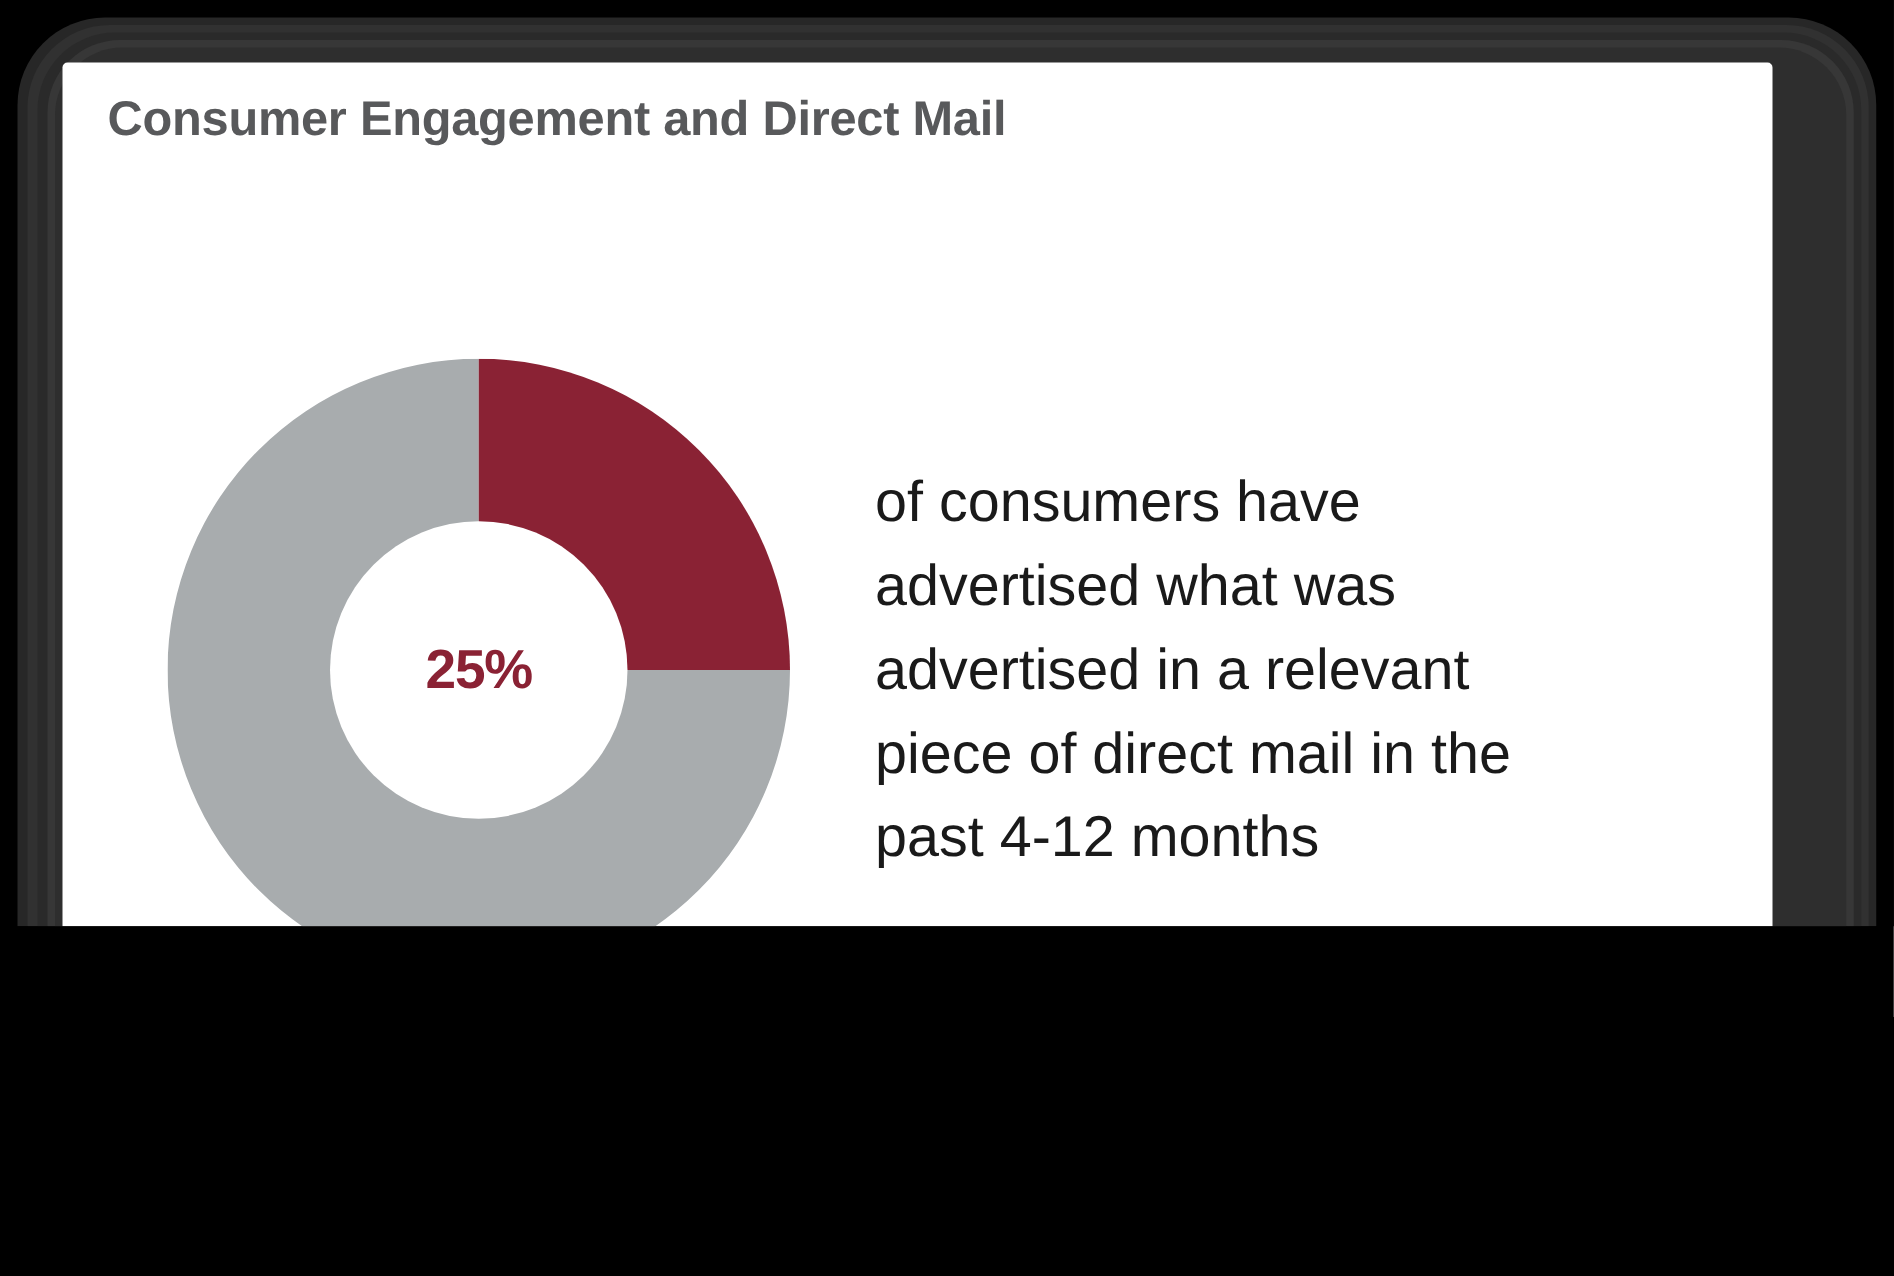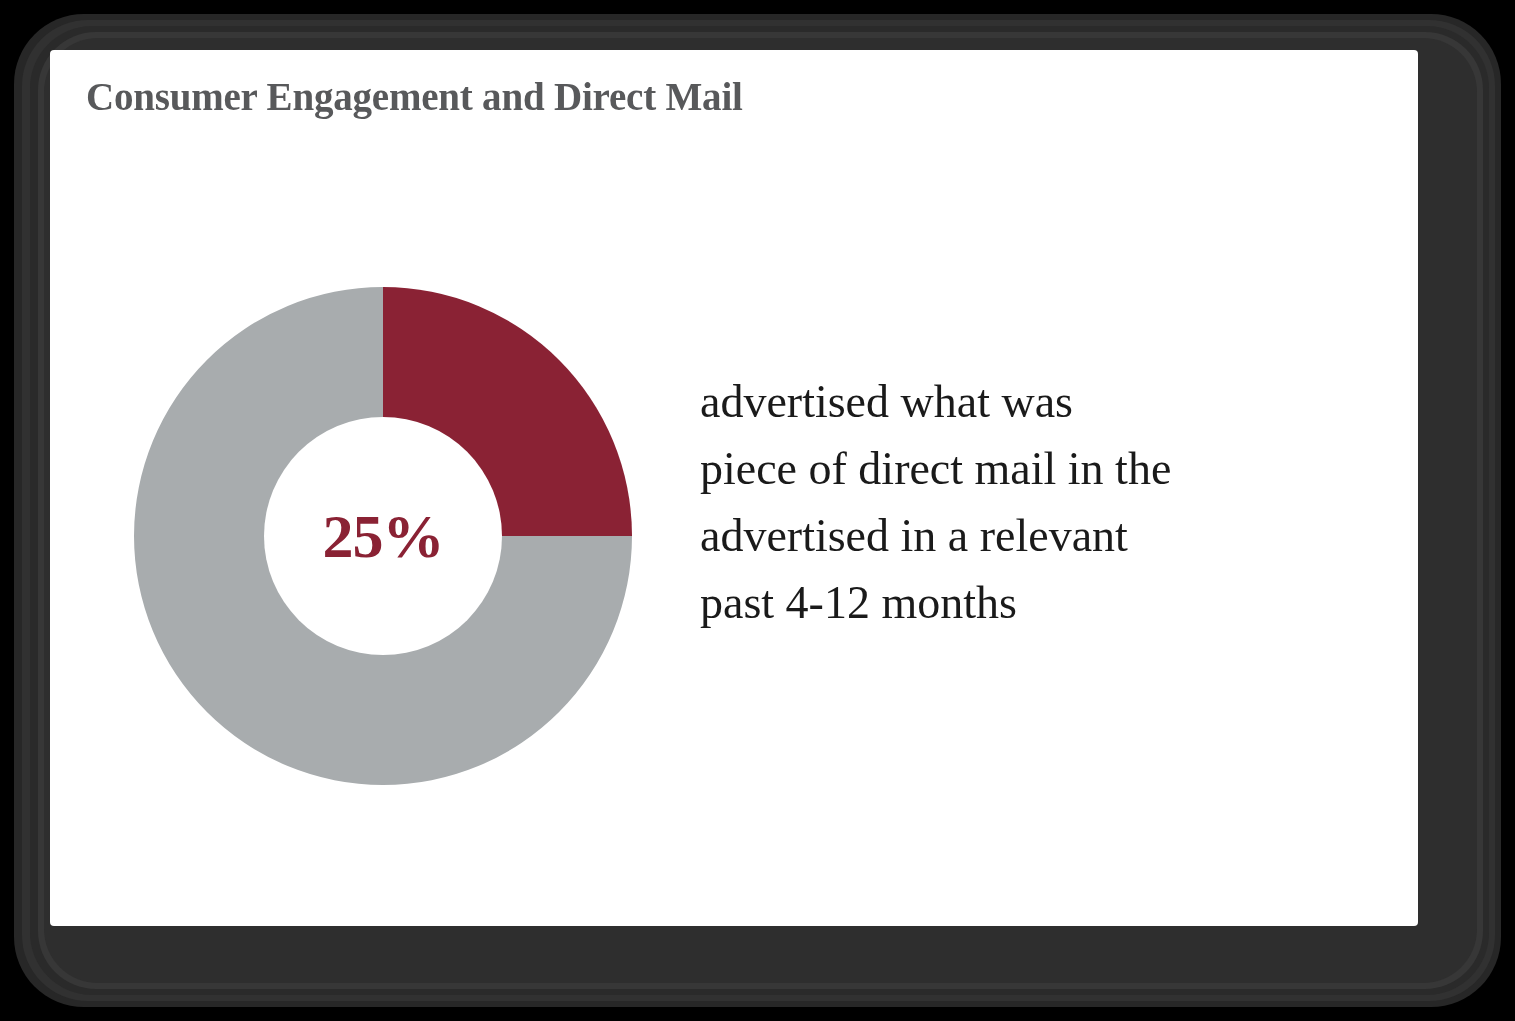--- a/index.html
+++ b/index.html
@@ -3,24 +3,24 @@
 <meta charset="utf-8">
 <style>
   html, body {
     margin: 0;
     padding: 0;
     background: #000000;
   }
   #screen {
     position: relative;
     width: 1515px;
-    height: 1021px;
+    height: 741px;
     background: #000000;
     overflow: hidden;
-    font-family: Liberation Serif, serif;
+    font-family: Liberation Sans, sans-serif;
   }
 
   
   .frame-band {
     position: absolute;
     border-radius: 64px;
   }
   .band-1 { left: 14px;  top: 14px;  width: 1487px; height: 993px; background: #272727; border-radius: 70px; }
   .band-2 { left: 22px;  top: 20px;  width: 1473px; height: 981px; background: #313131; border-radius: 66px; }
   .band-3 { left: 30px;  top: 26px;  width: 1459px; height: 969px; background: #2a2a2a; border-radius: 62px; }
@@ -65,21 +65,21 @@
     left: 0;
     top: 0;
     width: 498px;
     height: 498px;
     display: flex;
     align-items: center;
     justify-content: center;
     pointer-events: none;
   }
   #donut-center-label span {
-    font-size: 62px;
+    font-size: 44px;
     font-weight: bold;
     color: #8a2234;
     letter-spacing: -1px;
     line-height: 1;
   }
 
   
   #body-copy {
     position: absolute;
     left: 650px;
@@ -116,20 +116,21 @@
 
         <circle cx="249" cy="249" r="119" fill="#FFFFFF"></circle>
       </svg>
 
       <div id="donut-center-label">
         <span>25%</span>
       </div>
     </div>
 
     <div id="body-copy">
+      <span class="line">of consumers have</span>
       <span class="line">advertised what was</span>
+      <span class="line">advertised in a relevant</span>
       <span class="line">piece of direct mail in the</span>
-      <span class="line">advertised in a relevant</span>
       <span class="line">past 4-12 months</span>
     </div>
 
   </div>
 </div>
 
 </body></html>

